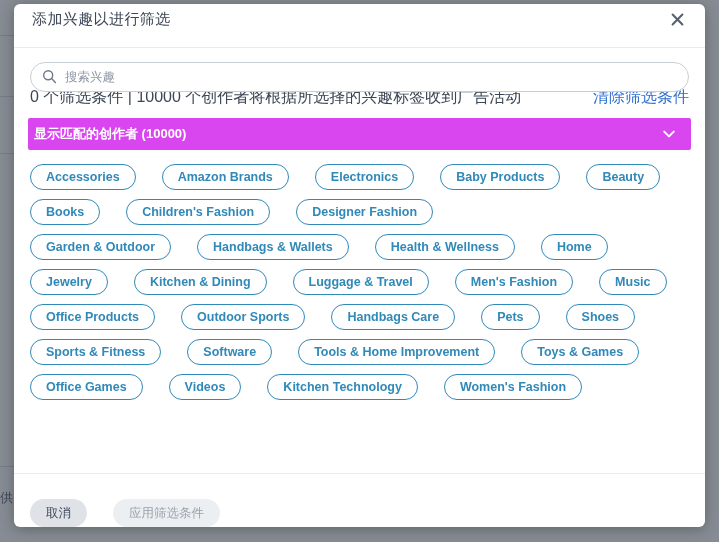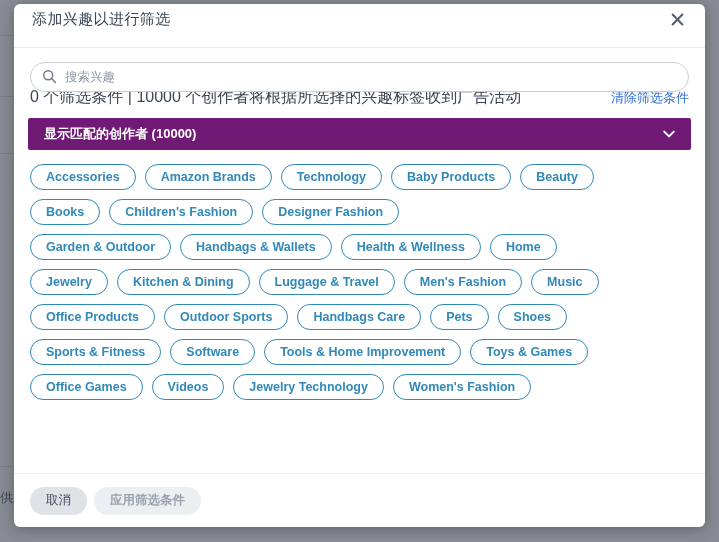--- a/index.html
+++ b/index.html
@@ -142,35 +142,35 @@
     align-items: center;
     padding: 9px 16px 10px 16px;
   }
   .status-text {
     font-size: 16px;
     color: #3c4655;
     flex: 1;
     white-space: nowrap;
   }
   .clear-link {
-    font-size: 13px;
+    font-size: 16px;
     color: #2f6fd0;
     cursor: pointer;
     white-space: nowrap;
   }
 
   
   .match-banner {
     margin: 0 14px;
     height: 32px;
-    background: #701a75;
+    background: #d946ef;
     border-radius: 2px;
     display: flex;
     align-items: center;
-    padding: 0 14px 0 16px;
+    padding: 0 14px 0 6px;
     cursor: pointer;
   }
   .match-banner-label {
     flex: 1;
     color: #ffffff;
     font-size: 13px;
     font-weight: bold;
   }
   .chevron-down {
     color: #ffffff;
@@ -180,21 +180,21 @@
   .chevron-down svg { display: block; }
 
   
   .tag-scroll {
     flex: 1 1 auto;
     overflow-y: auto;
     padding: 14px 16px 10px 16px;
   }
   .tag-row {
     display: flex;
-    gap: 9px;
+    gap: 26px;
     margin-bottom: 9px;
   }
   .tag-chip {
     border: 1.6px solid #3089b8;
     color: #3089b8;
     background: #ffffff;
     border-radius: 15px;
     height: 26px;
     padding: 0 15px;
     font-size: 12.5px;
@@ -204,42 +204,41 @@
     cursor: pointer;
     white-space: nowrap;
     font-family: "Liberation Sans", "DejaVu Sans", sans-serif;
   }
 
   
   .dialog-footer {
     flex: 0 0 54px;
     border-top: 1px solid #e9ecef;
     display: flex;
-    align-items: center;
-    gap: 7px;
+    align-items: flex-end;
+    gap: 26px;
     padding: 0 16px;
   }
   .btn {
     border: none;
     border-radius: 14px;
     height: 28px;
     padding: 0 16px;
     font-size: 12.5px;
     font-family: "Liberation Sans", "DejaVu Sans", sans-serif;
     cursor: pointer;
   }
   .btn-cancel {
     background: #dfe3e8;
     color: #3c4655;
   }
   .btn-apply {
     background: #eceff2;
     color: #9aa2ad;
     cursor: default;
-    font-weight: bold;
   }
 </style>
 </head>
 <body>
 
 <div id="backdrop-page">
   <div class="bg-line" style="top:35px"></div>
   <div class="bg-line" style="top:96px"></div>
   <div class="bg-line" style="top:153px"></div>
   <div class="bg-line" style="top:466px"></div>
@@ -286,21 +285,21 @@
         <svg width="16" height="16" viewBox="0 0 16 16" aria-hidden="true">
           <path d="M3.2 5.6 L8 10.4 L12.8 5.6" fill="none" stroke="currentColor" stroke-width="2" stroke-linecap="round" stroke-linejoin="round"></path>
         </svg>
       </span>
     </div>
 
     <div class="tag-scroll">
       <div class="tag-row">
         <button class="tag-chip">Accessories</button>
         <button class="tag-chip">Amazon Brands</button>
-        <button class="tag-chip">Technology</button>
+        <button class="tag-chip">Electronics</button>
         <button class="tag-chip">Baby Products</button>
         <button class="tag-chip">Beauty</button>
       </div>
       <div class="tag-row">
         <button class="tag-chip">Books</button>
         <button class="tag-chip">Children's Fashion</button>
         <button class="tag-chip">Designer Fashion</button>
       </div>
       <div class="tag-row">
         <button class="tag-chip">Garden &amp; Outdoor</button>
@@ -324,21 +323,21 @@
       </div>
       <div class="tag-row">
         <button class="tag-chip">Sports &amp; Fitness</button>
         <button class="tag-chip">Software</button>
         <button class="tag-chip">Tools &amp; Home Improvement</button>
         <button class="tag-chip">Toys &amp; Games</button>
       </div>
       <div class="tag-row">
         <button class="tag-chip">Office Games</button>
         <button class="tag-chip">Videos</button>
-        <button class="tag-chip">Jewelry Technology</button>
+        <button class="tag-chip">Kitchen Technology</button>
         <button class="tag-chip">Women's Fashion</button>
       </div>
     </div>
 
   </div>
 
   <div class="dialog-footer">
     <button class="btn btn-cancel">取消</button>
     <button class="btn btn-apply">应用筛选条件</button>
   </div>

